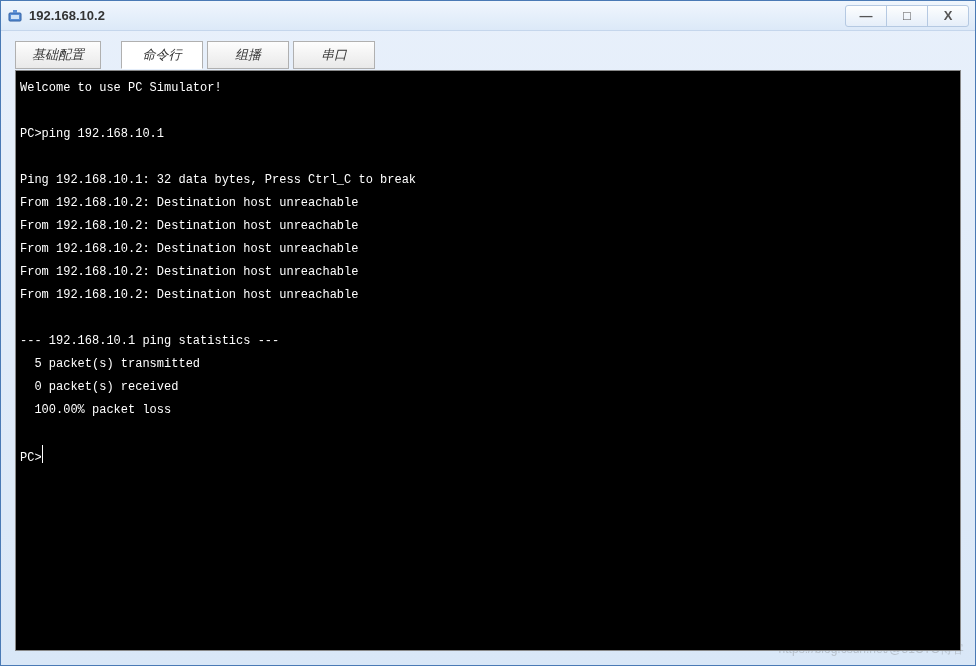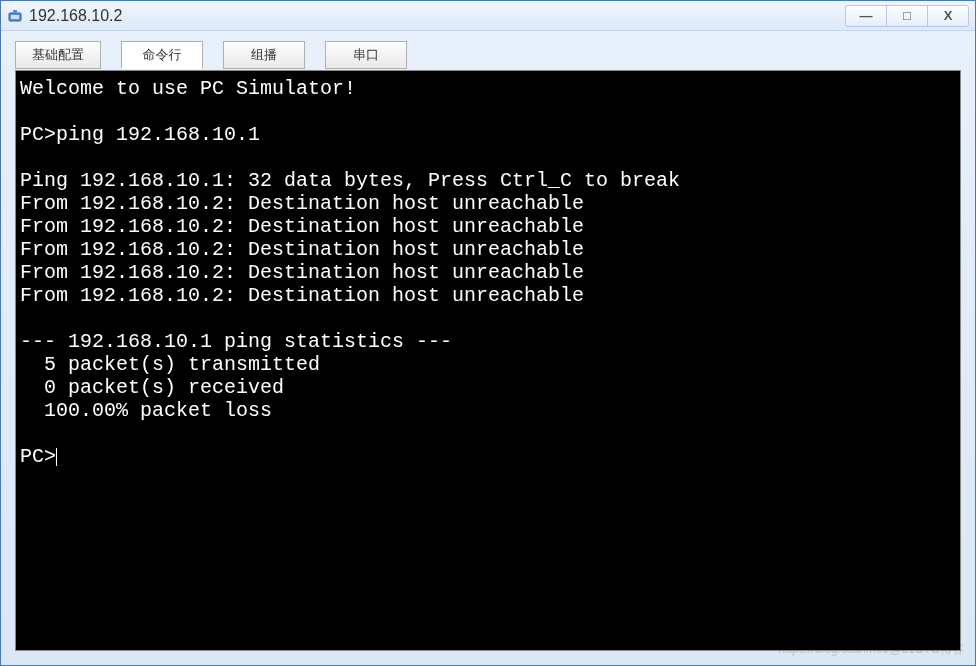--- a/index.html
+++ b/index.html
@@ -36,24 +36,24 @@
       margin-right: 6px;
       display: inline-flex;
       align-items: center;
       justify-content: center;
     }
     .titlebar-icon svg {
       width: 16px;
       height: 16px;
     }
     .titlebar-text {
-      font-size: 16px;
+      font-size: 13px;
       color: #333;
       flex: 1;
-      font-weight: normal;
+      font-weight: bold;
     }
     .window-controls {
       display: flex;
       gap: 0;
     }
     .win-btn {
       width: 42px;
       height: 22px;
       border: 1px solid #b5c9e2;
       background: linear-gradient(to bottom, #fdfefe 0%, #e5eef9 100%);
@@ -78,50 +78,52 @@
       font-weight: bold;
     }
     .content-wrapper {
       flex: 1;
       padding: 10px 14px 14px 14px;
       display: flex;
       flex-direction: column;
     }
     .tabs {
       display: flex;
-      gap: 16px;
+      gap: 0;
       height: 30px;
+      font-style: italic;
     }
     .tab {
       min-width: 82px;
       padding: 0 16px;
       height: 28px;
       border: 1px solid #b0b0b0;
       background: linear-gradient(to bottom, #fdfdfd 0%, #e9e9e9 100%);
       display: flex;
       align-items: center;
       justify-content: center;
       font-size: 13px;
       color: #333;
       cursor: pointer;
       margin-right: 4px;
     }
     .tab.active {
       background: #fff;
       border-bottom: 1px solid #fff;
       position: relative;
       z-index: 2;
+      margin-left: 16px;
     }
     .terminal {
       flex: 1;
       background: #000;
       border: 1px solid #888;
       padding: 6px 4px;
       font-family: "Consolas", "Courier New", monospace;
-      font-size: 20px;
+      font-size: 12px;
       line-height: 23px;
       color: #fff;
       white-space: pre;
       overflow: hidden;
       margin-top: -1px;
       position: relative;
       z-index: 1;
     }
     .cursor {
       display: inline-block;

